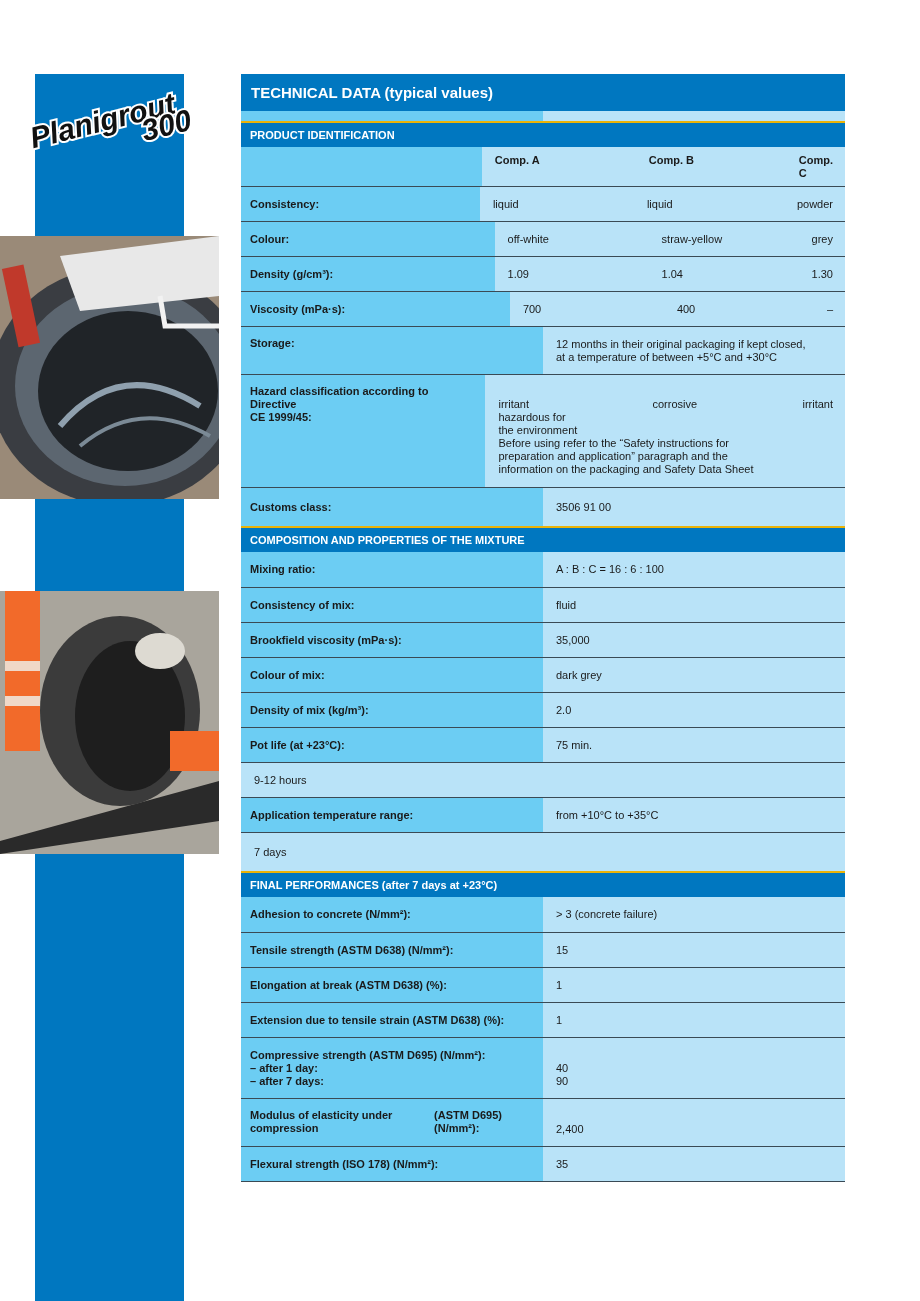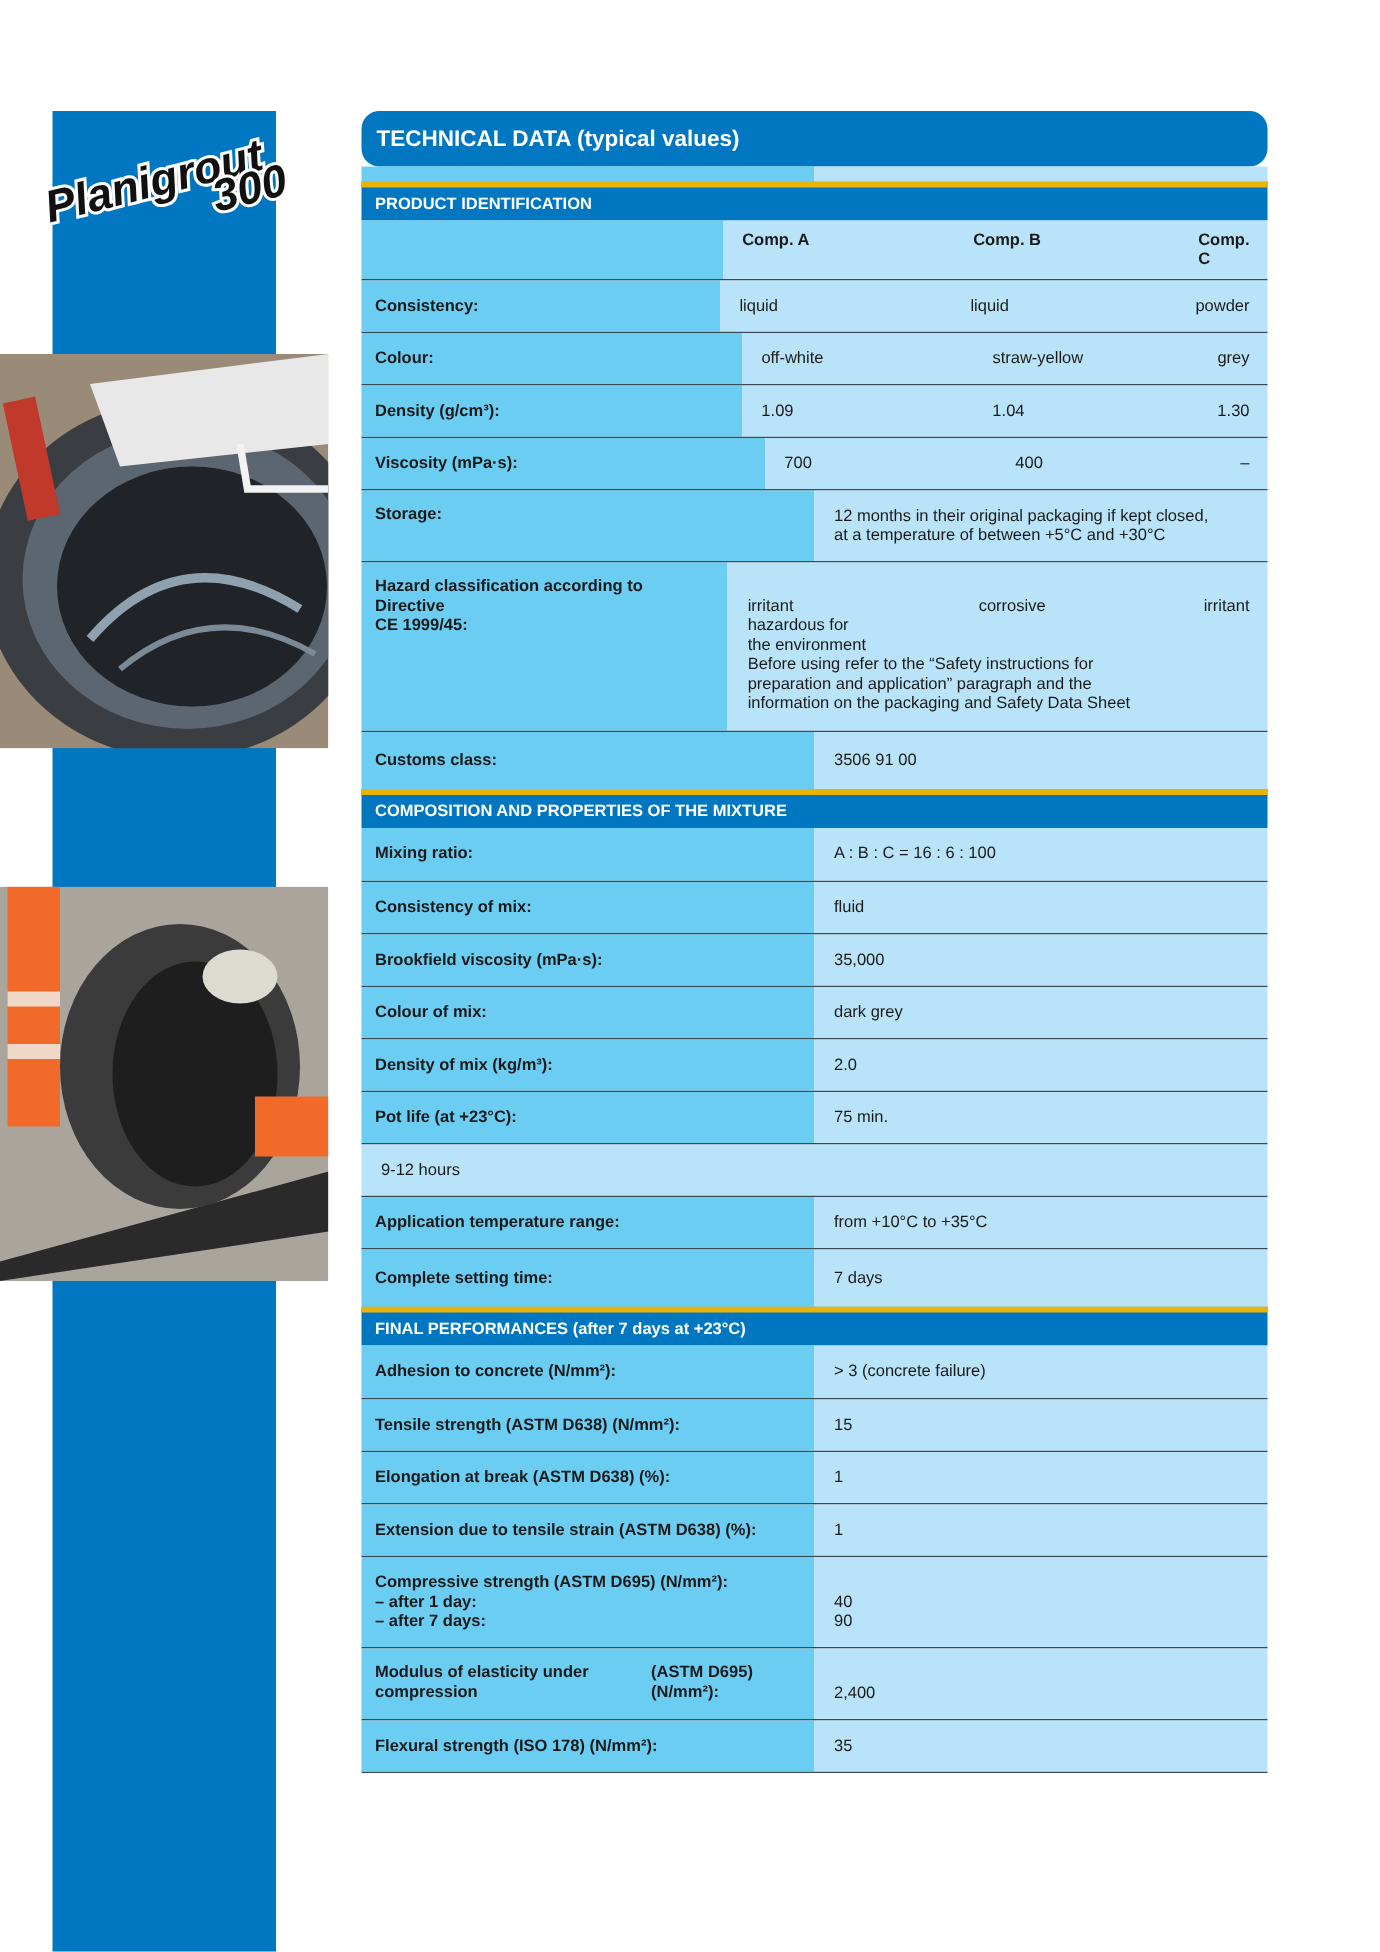--- a/index.html
+++ b/index.html
@@ -6,27 +6,27 @@
   body { width:920px; height:1301px; background:#ffffff; position:relative; overflow:hidden;
          font-family:"Liberation Sans", sans-serif; color:#1a1a1a; }
   .blue-col { position:absolute; left:35px; top:74px; width:149px; height:1227px; background:#0077c0; }
   .logo { position:absolute; left:18px; top:60px; width:190px; height:90px; }
   .photo { position:absolute; left:0; width:219px; overflow:hidden; }
   .photo1 { top:236px; height:263px; }
   .photo2 { top:591px; height:263px; }
 
   .table { position:absolute; left:241px; top:74px; width:604px; }
   .title-bar { height:37px; background:#0077c0; color:#fff; font-weight:bold; font-size:15px;
-               display:flex; align-items:center; padding-left:10px; box-sizing:border-box;border-radius:12px; }
+               display:flex; align-items:center; padding-left:10px; box-sizing:border-box; }
   .strip { height:10px; display:flex; }
   .strip .l { width:302px; background:#6ccdf3; }
   .strip .r { flex:1; background:#b9e3f8; }
   .section { height:26px; background:#0077c0; color:#fff; font-weight:bold; font-size:11px;
              display:flex; align-items:center; padding-left:9px; box-sizing:border-box;
-             border-top:4px solid #eab308; }
+             border-top:2px solid #eab308; }
   .row { display:flex; border-bottom:1px solid #3a4a55; box-sizing:border-box; }
   .row.last { border-bottom:none; }
   .lab { width:302px; background:#6ccdf3; font-weight:bold; font-size:11px; padding:0 9px;
          box-sizing:border-box; display:flex; align-items:center; line-height:13px; }
   .val { flex:1; background:#b9e3f8; font-size:11px; padding:0 12px 0 13px; box-sizing:border-box;
          display:flex; align-items:center; line-height:13px; }
   .cols3 { display:flex; width:100%;gap:40px; }
   .cols3 span { display:block; }
   .c1 { width:114px; } .c2 { width:110px; } .c3 { flex:1; }
   .h35 { height:35px; }
@@ -187,21 +187,20 @@
     <div class="val">75 min.</div>
   </div>
   <div class="row h35">
     <div class="val">9-12 hours</div>
   </div>
   <div class="row h35">
     <div class="lab">Application temperature range:</div>
     <div class="val">from +10°C to +35°C</div>
   </div>
   <div class="row last" style="height:38px">
-    <div class="lab">Complete setting time:</div>
     <div class="val">7 days</div>
   </div>
 
   <div class="section">FINAL PERFORMANCES (after 7 days at +23°C)</div>
   <div class="row h35" style="height:36px">
     <div class="lab">Adhesion to concrete (N/mm²):</div>
     <div class="val">&gt; 3 (concrete failure)</div>
   </div>
   <div class="row h35">
     <div class="lab">Tensile strength (ASTM D638) (N/mm²):</div>

